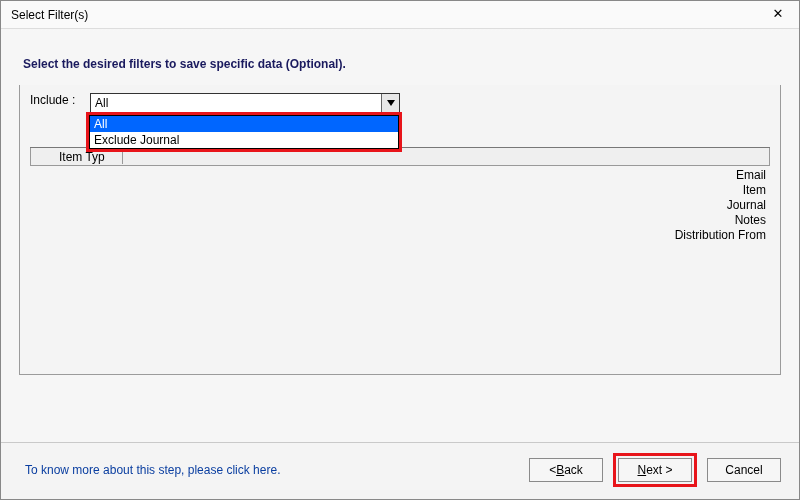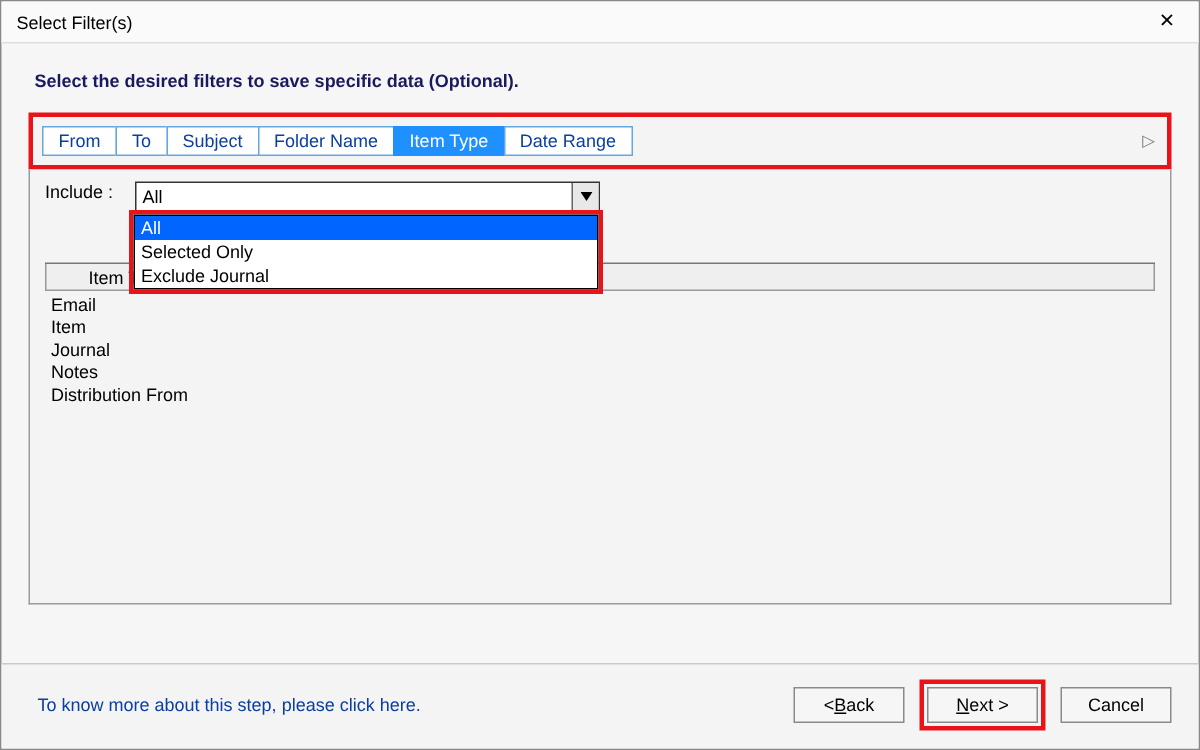--- a/index.html
+++ b/index.html
@@ -38,21 +38,21 @@
   .content {
     flex: 1;
     padding: 14px 18px 10px 18px;
     position: relative;
     overflow: hidden;
   }
   .instruction {
     color: #1a1a5e;
     font-weight: bold;
     font-size: 12px;
-    margin: 4px 0 14px 4px;
+    margin: 14px 0 14px 4px;
   }
   .tabs-outline {
     border: 3px solid #e8141a;
     padding: 6px 6px;
     position: relative;
     background: #f4f4f4;
   }
   .tabs-row {
     display: flex;
     gap: 0;
@@ -153,21 +153,21 @@
     font-size: 12px;
   }
   .gh-check { width: 22px; border-right: 1px solid #999; text-align: center; }
   .gh-type { width: 70px; overflow: hidden; white-space: nowrap; }
   .gh-spacer { flex: 1; border: none; }
   .grid-rows {
     padding: 2px 4px;
     font-size: 12px;
     line-height: 15px;
   }
-  .grid-rows div { white-space: nowrap; }
+  .grid-rows div { white-space: nowrap; text-align: right; }
   .footer {
     border-top: 1px solid #c9c9c9;
     padding: 10px 18px 12px 24px;
     display: flex;
     align-items: center;
     justify-content: space-between;
     background: #f4f4f4;
   }
   .help-link {
     color: #0a3ea0;
@@ -200,49 +200,37 @@
 
   <div class="titlebar">
     <span class="titlebar-title">Select Filter(s)</span>
     <span class="titlebar-close">✕</span>
   </div>
 
   <div class="content">
 
     <div class="instruction">Select the desired filters to save specific data (Optional).</div>
 
-    <div class="tabs-outline">
-      <div class="tabs-row">
-        <div class="tab">From</div>
-        <div class="tab">To</div>
-        <div class="tab">Subject</div>
-        <div class="tab">Folder Name</div>
-        <div class="tab active">Item Type</div>
-        <div class="tab">Date Range</div>
-      </div>
-      <span class="tabs-scroll-right">▷</span>
-    </div>
 
     <div class="filter-body">
 
       <div class="include-row">
         <span class="include-label">Include :</span>
         <div class="combo">
           <span>All</span>
           <span class="arrow">
             <svg width="8" height="6" viewBox="0 0 8 6">
                 <path d="M0 0 L8 0 L4 6 Z" fill="#000"></path>
               </svg>
           </span>
         </div>
 
         <div class="dropdown-outline">
           <div class="dropdown">
             <div class="opt sel">All</div>
-            <div class="opt">Selected Only</div>
             <div class="opt">Exclude Journal</div>
           </div>
         </div>
       </div>
 
       <div class="grid">
         <div class="grid-header">
           <div class="gh-cell gh-check"></div>
           <div class="gh-cell gh-type">Item Typ</div>
           <div class="gh-cell gh-spacer"></div>

